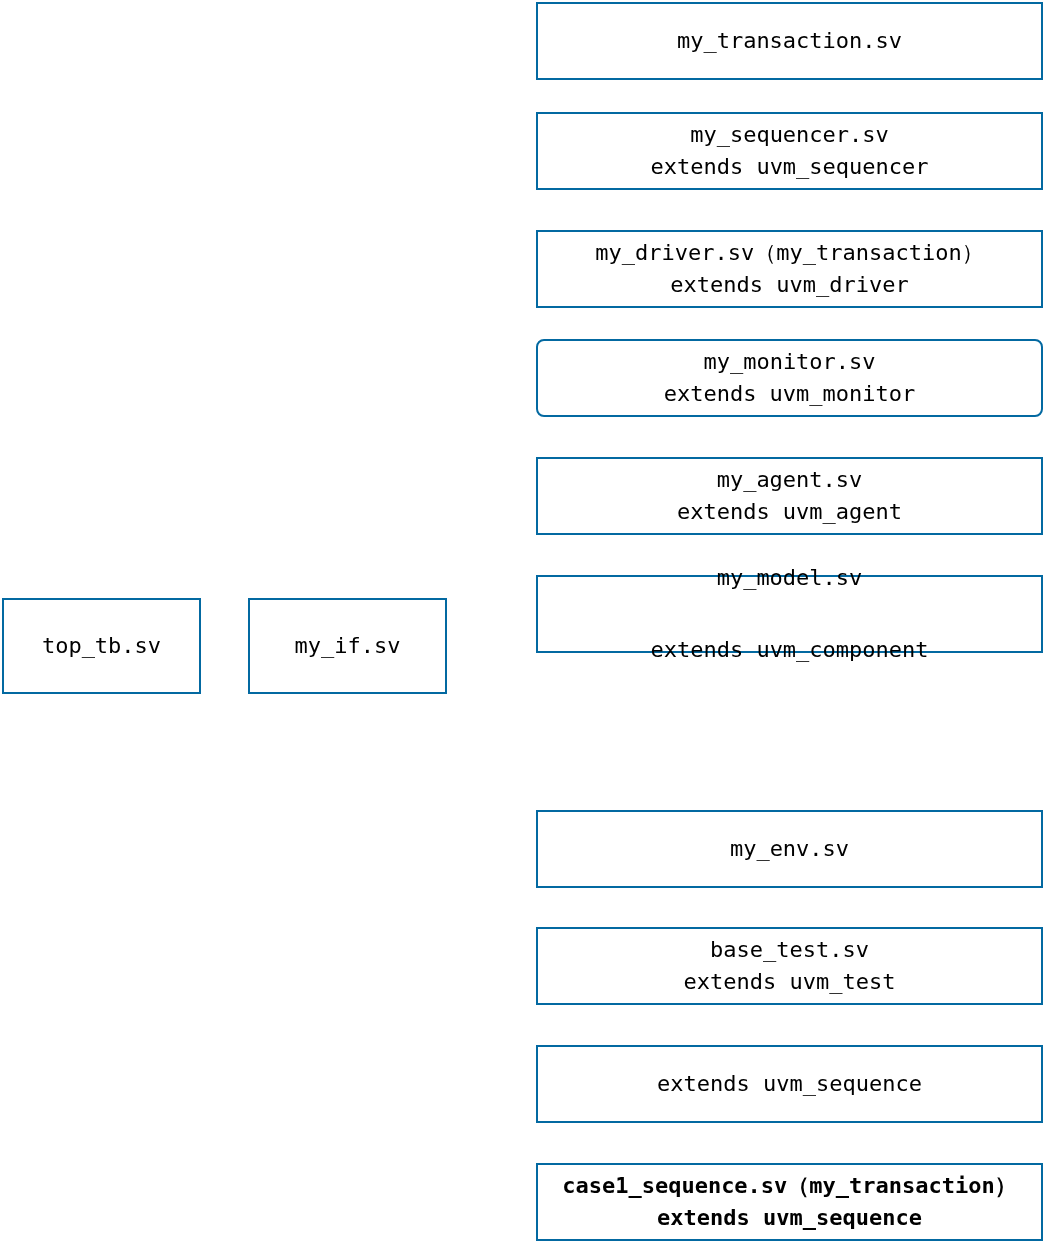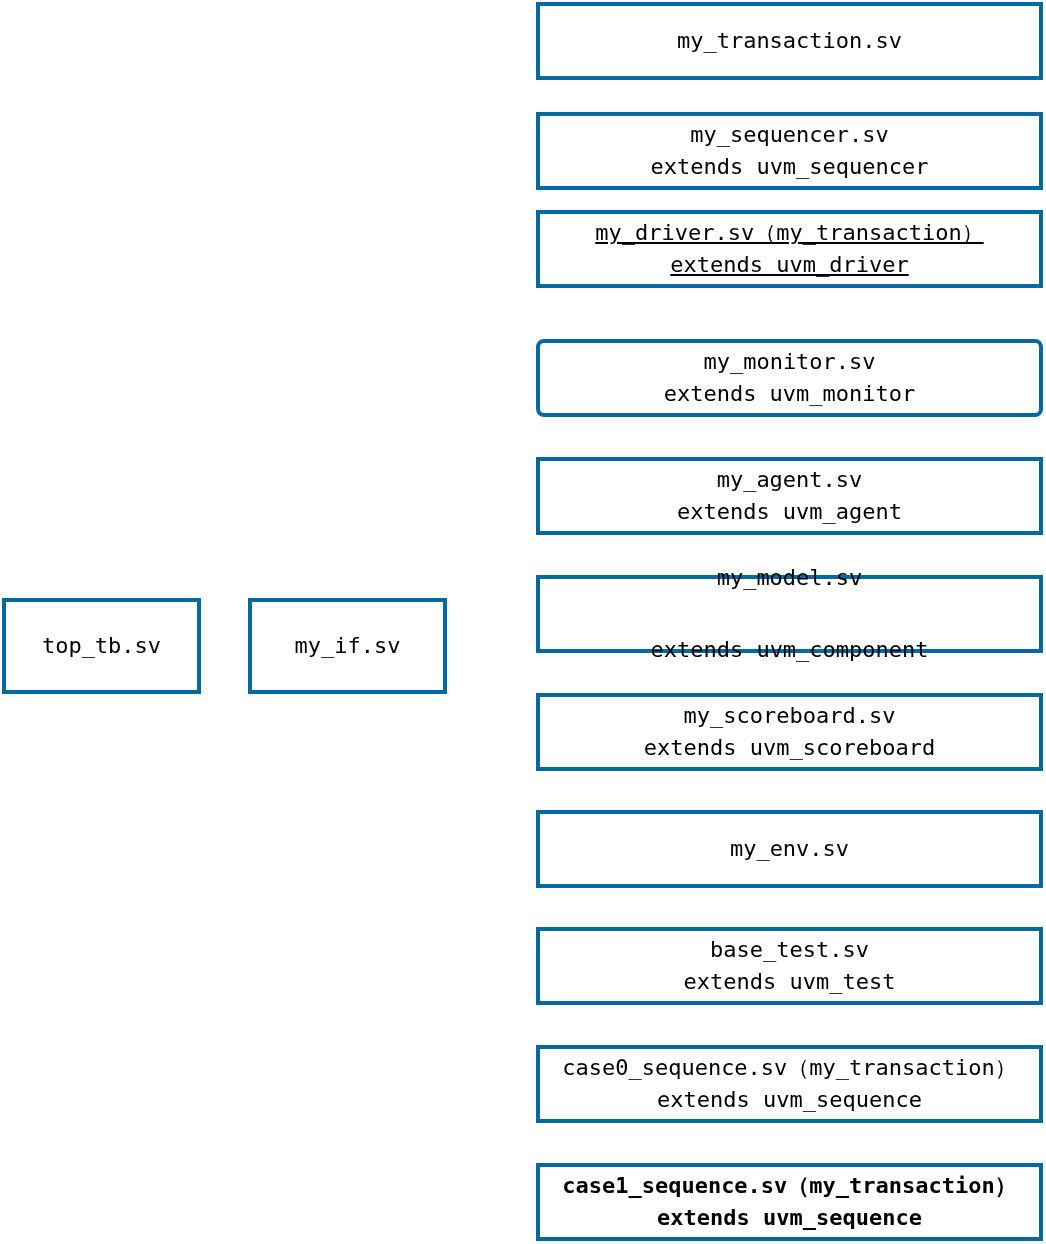--- a/index.html
+++ b/index.html
@@ -21,21 +21,21 @@
     left: 0;
     top: 0;
     width: 1046px;
     height: 1244px;
   }
 
   .node {
     position: absolute;
     box-sizing: border-box;
     background: #ffffff;
-    border: 4px solid #0369a1;
+    border: 2px solid #0369a1;
     display: flex;
     flex-direction: column;
     align-items: center;
     justify-content: center;
     text-align: center;
   }
 
   .node .line {
     display: block;
     font-family: "DejaVu Sans Mono", "Liberation Mono", monospace;
@@ -61,21 +61,21 @@
   }
   .node.file .line {
     line-height: 30px;
   }
 
   .node.file.f0 { left: 2px; }
   .node.file.f1 { left: 248px; }
 
   .node.cls.n0  { top: 2px; }
   .node.cls.n1  { top: 112px; }
-  .node.cls.n2  { top: 210px; text-decoration: underline; }
+  .node.cls.n2  { top: 230px; }
   .node.cls.n3  { top: 339px; border-radius: 8px; }
   .node.cls.n4  { top: 457px; }
   .node.cls.n5  { top: 575px; gap: 40px; }
   .node.cls.n6  { top: 693px; }
   .node.cls.n7  { top: 810px; }
   .node.cls.n8  { top: 927px; }
   .node.cls.n9  { top: 1045px; }
   .node.cls.n10 { top: 1163px; font-weight: bold; }
 </style>
 </head>
@@ -113,36 +113,31 @@
   <div class="node cls n4">
     <span class="line">my_agent.sv</span>
     <span class="line">extends uvm_agent</span>
   </div>
 
   <div class="node cls n5">
     <span class="line">my_model.sv</span>
     <span class="line">extends uvm_component</span>
   </div>
 
-  <div class="node cls n6">
-    <span class="line">my_scoreboard.sv</span>
-    <span class="line">extends uvm_scoreboard</span>
-  </div>
 
   <div class="node cls n7">
     <span class="line">my_env.sv</span>
   </div>
 
   <div class="node cls n8">
     <span class="line">base_test.sv</span>
     <span class="line">extends uvm_test</span>
   </div>
 
   <div class="node cls n9">
-    <span class="line">case0_sequence.sv（my_transaction）</span>
     <span class="line">extends uvm_sequence</span>
   </div>
 
   <div class="node cls n10">
     <span class="line">case1_sequence.sv（my_transaction）</span>
     <span class="line">extends uvm_sequence</span>
   </div>
 
 </div>
 

